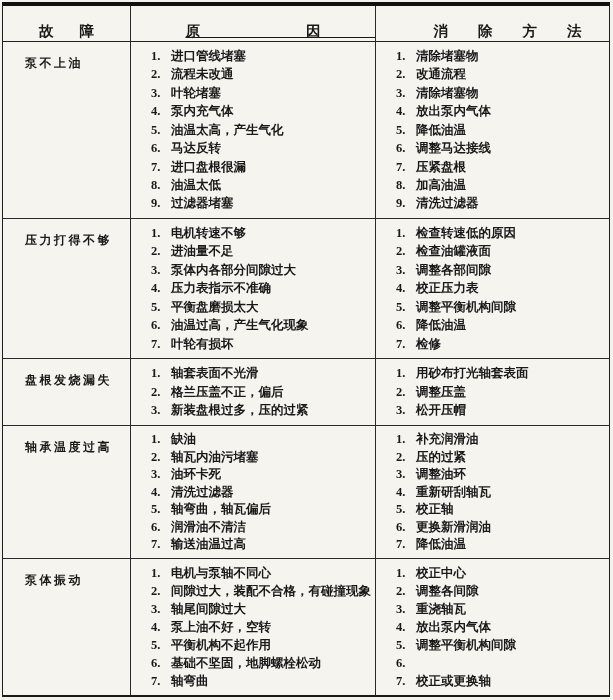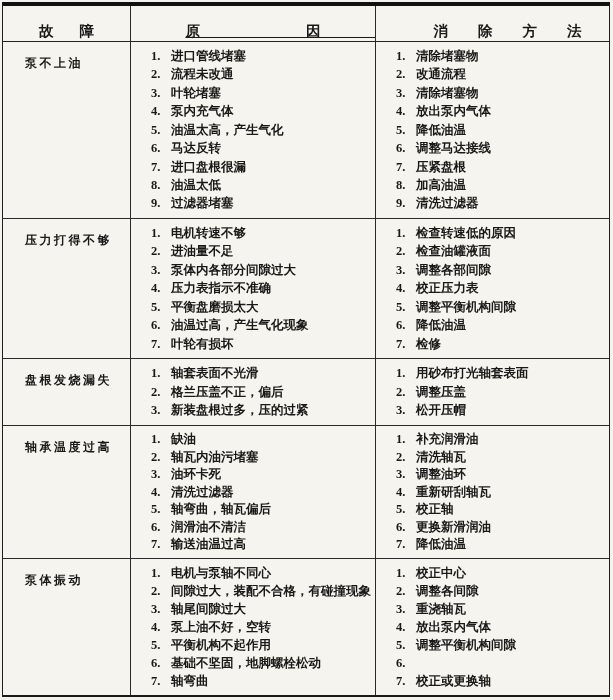--- a/index.html
+++ b/index.html
@@ -284,21 +284,21 @@
           <span class="txt">输送油温过高</span>
         </div>
       </div>
     <div class="cell rline list">
         <div class="item">
           <span class="num">1.</span>
           <span class="txt">补充润滑油</span>
         </div>
         <div class="item">
           <span class="num">2.</span>
-          <span class="txt">清洗轴瓦</span>
+          <span class="txt">压的过紧</span>
         </div>
         <div class="item">
           <span class="num">3.</span>
           <span class="txt">调整油环</span>
         </div>
         <div class="item">
           <span class="num">4.</span>
           <span class="txt">重新研刮轴瓦</span>
         </div>
         <div class="item">

